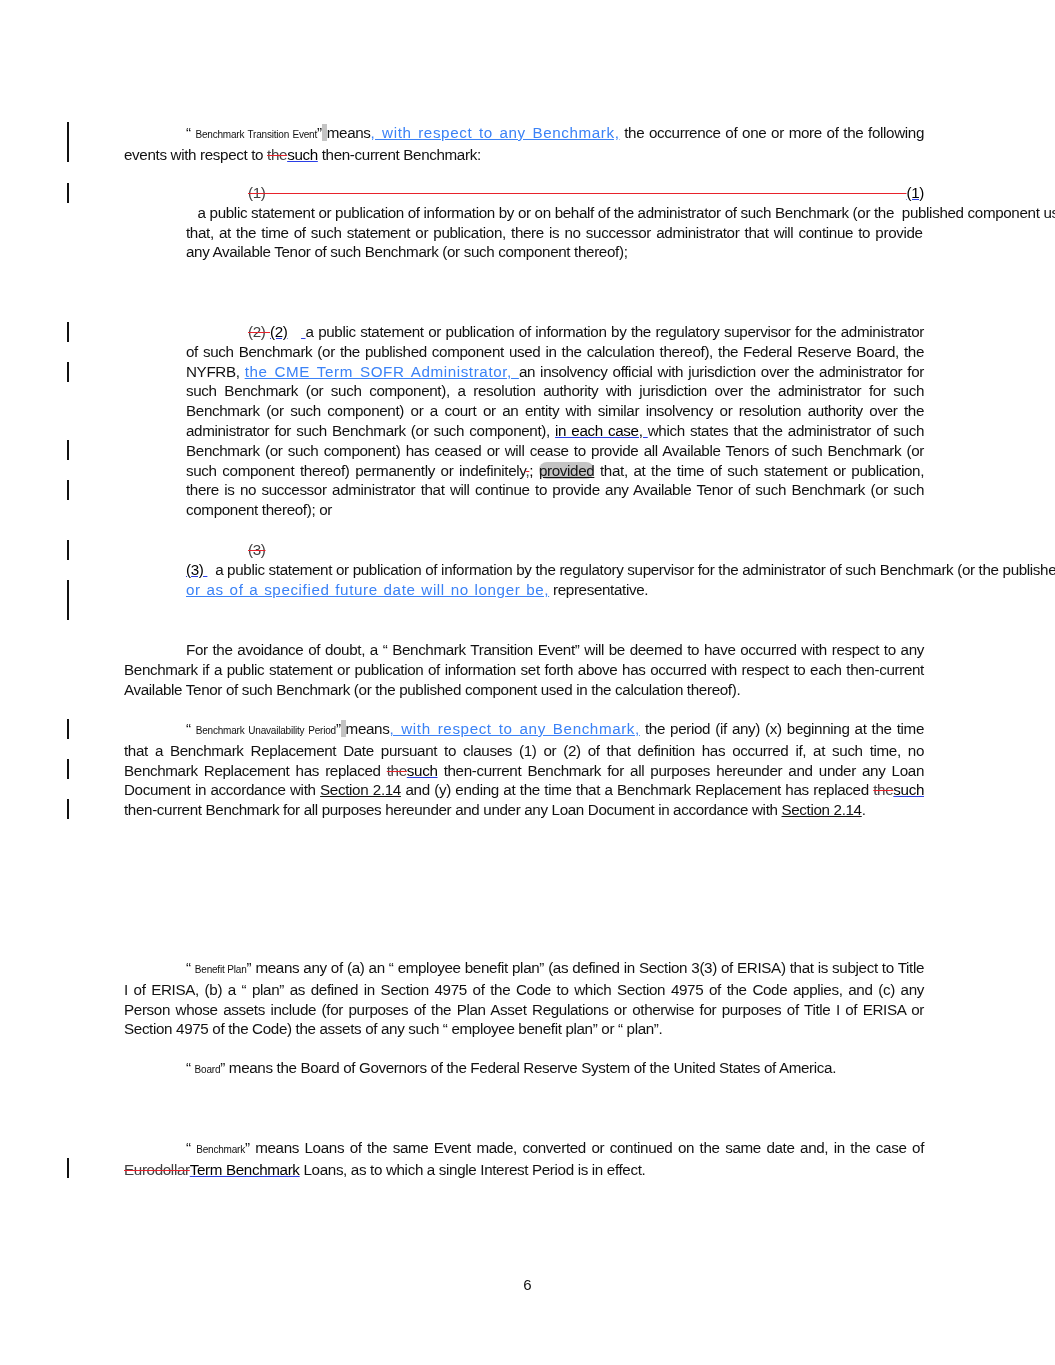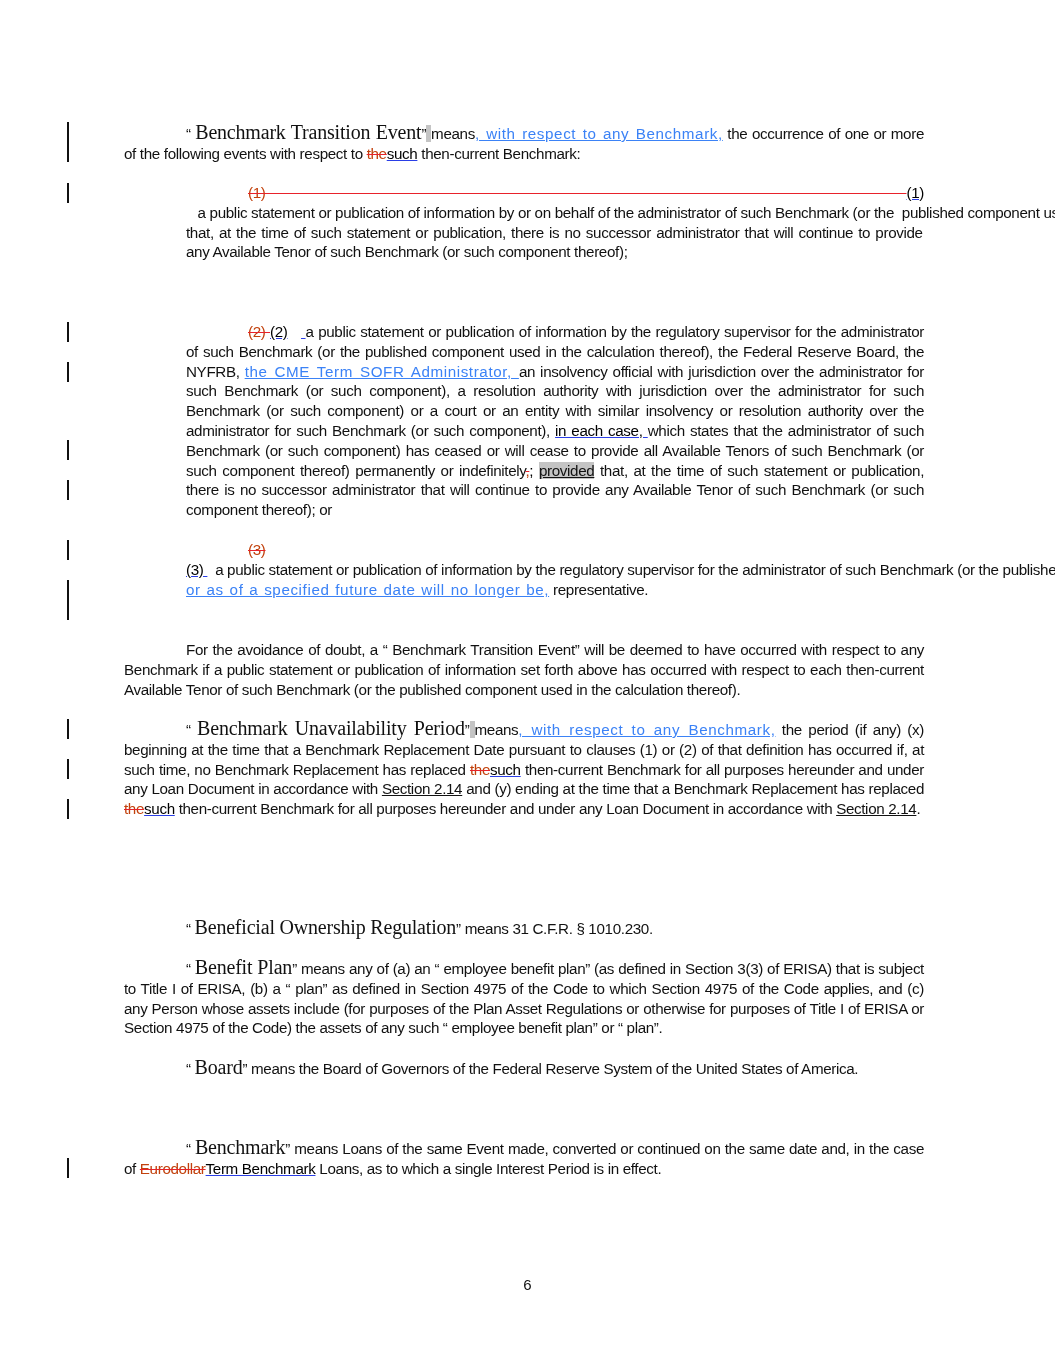--- a/index.html
+++ b/index.html
@@ -3,25 +3,25 @@
 <meta charset="utf-8">
 <style>
   html, body { margin: 0; padding: 0; background: #ffffff; }
   body { width: 1055px; height: 1365px; position: relative; overflow: hidden;
          font-family: "Liberation Sans", sans-serif; color: #111; }
   .page { position: absolute; left: 0; top: 0; width: 1055px; height: 1365px; background: #fff; }
   .para { position: absolute; left: 124px; width: 800px; font-size: 15.2px; line-height: 19.8px;
           text-align: justify; letter-spacing: -0.35px; word-spacing: 0px; }
   .para.sub { left: 186px; width: 738px; }
   .indent { display: inline-block; width: 62px; }
-  .term { font-family: Liberation Serif, serif; font-size: 20px; letter-spacing: -0.2px; }
+  .term { font-family: Liberation Sans, sans-serif; font-size: 10px; letter-spacing: -0.2px; }
   .ins { color: #000000; text-decoration: underline; text-decoration-color: #2a3ee6; }
   .ins-wide { color: #3b82f6; text-decoration: underline; letter-spacing: 0.6px; word-spacing: 1px; }
-  .del { color: #c2410c; text-decoration: line-through; text-decoration-color: #e8222b; }
-  .hl { background: #c4c4c4; }
+  .del { color: #404040; text-decoration: line-through; text-decoration-color: #e8222b; }
+  .hl { background: #c4c4c4; border-radius: 8px; }
   .hlbar { display: inline-block; width: 5px; height: 17px; background: #c4c4c4; vertical-align: -3px; }
   .ul { text-decoration: underline; }
   .bar { position: absolute; left: 67px; width: 2px; background: #111; }
   .pagenum { position: absolute; top: 1276px; left: 0; width: 1055px; text-align: center;
              font-size: 15px; font-family: "Liberation Sans", sans-serif; }
 </style>
 </head>
 <body>
 
 <div class="page">
@@ -57,23 +57,20 @@
 
   <p class="para" style="top:640px;margin:0;">
     <span class="indent"></span><span>For the avoidance of doubt, a “ Benchmark Transition Event” will be deemed to have occurred with respect to any Benchmark if a public statement or publication of information set forth above has occurred with respect to each then-current Available Tenor of such Benchmark (or the published component used in the calculation thereof).</span>
   </p>
 
   <p class="para" style="top:719px;margin:0;">
     <span class="indent"></span><span>“ </span><span class="term">Benchmark Unavailability Period</span><span>”</span><span class="hlbar"></span><span>means</span><span class="ins-wide">, with respect to any Benchmark,</span><span> the period (if any) (x) beginning at the time that a Benchmark Replacement Date pursuant to clauses (1) or (2) of that definition has occurred if, at such time, no Benchmark Replacement has replaced </span><span class="del">the</span><span class="ins">such</span><span> then-current Benchmark for all purposes hereunder and under any Loan Document in accordance with </span><span class="ul">Section 2.14</span><span> and (y) ending at the time that a Benchmark Replacement has replaced </span><span class="del">the</span><span class="ins">such</span><span> then-current Benchmark for all purposes hereunder and under any Loan Document in accordance with </span><span class="ul">Section 2.14</span><span>.</span>
   </p>
 
 
-  <p class="para" style="top:918px;margin:0;">
-    <span class="indent"></span><span>“ </span><span class="term">Beneficial Ownership Regulation</span><span>”</span><span> means 31 C.F.R. § 1010.230.</span>
-  </p>
 
   <p class="para" style="top:958px;margin:0;">
     <span class="indent"></span><span>“ </span><span class="term">Benefit Plan</span><span>”</span><span> means any of (a) an “ employee benefit plan” (as defined in Section 3(3) of ERISA) that is subject to Title I of ERISA, (b) a “ plan” as defined in Section 4975 of the Code to which Section 4975 of the Code applies, and (c) any Person whose assets include (for purposes of the Plan Asset Regulations or otherwise for purposes of Title I of ERISA or Section 4975 of the Code) the assets of any such “ employee benefit plan” or “ plan”.</span>
   </p>
 
   <p class="para" style="top:1058px;margin:0;">
     <span class="indent"></span><span>“ </span><span class="term">Board</span><span>”</span><span> means the Board of Governors of the Federal Reserve System of the United States of America.</span>
   </p>
 
 

